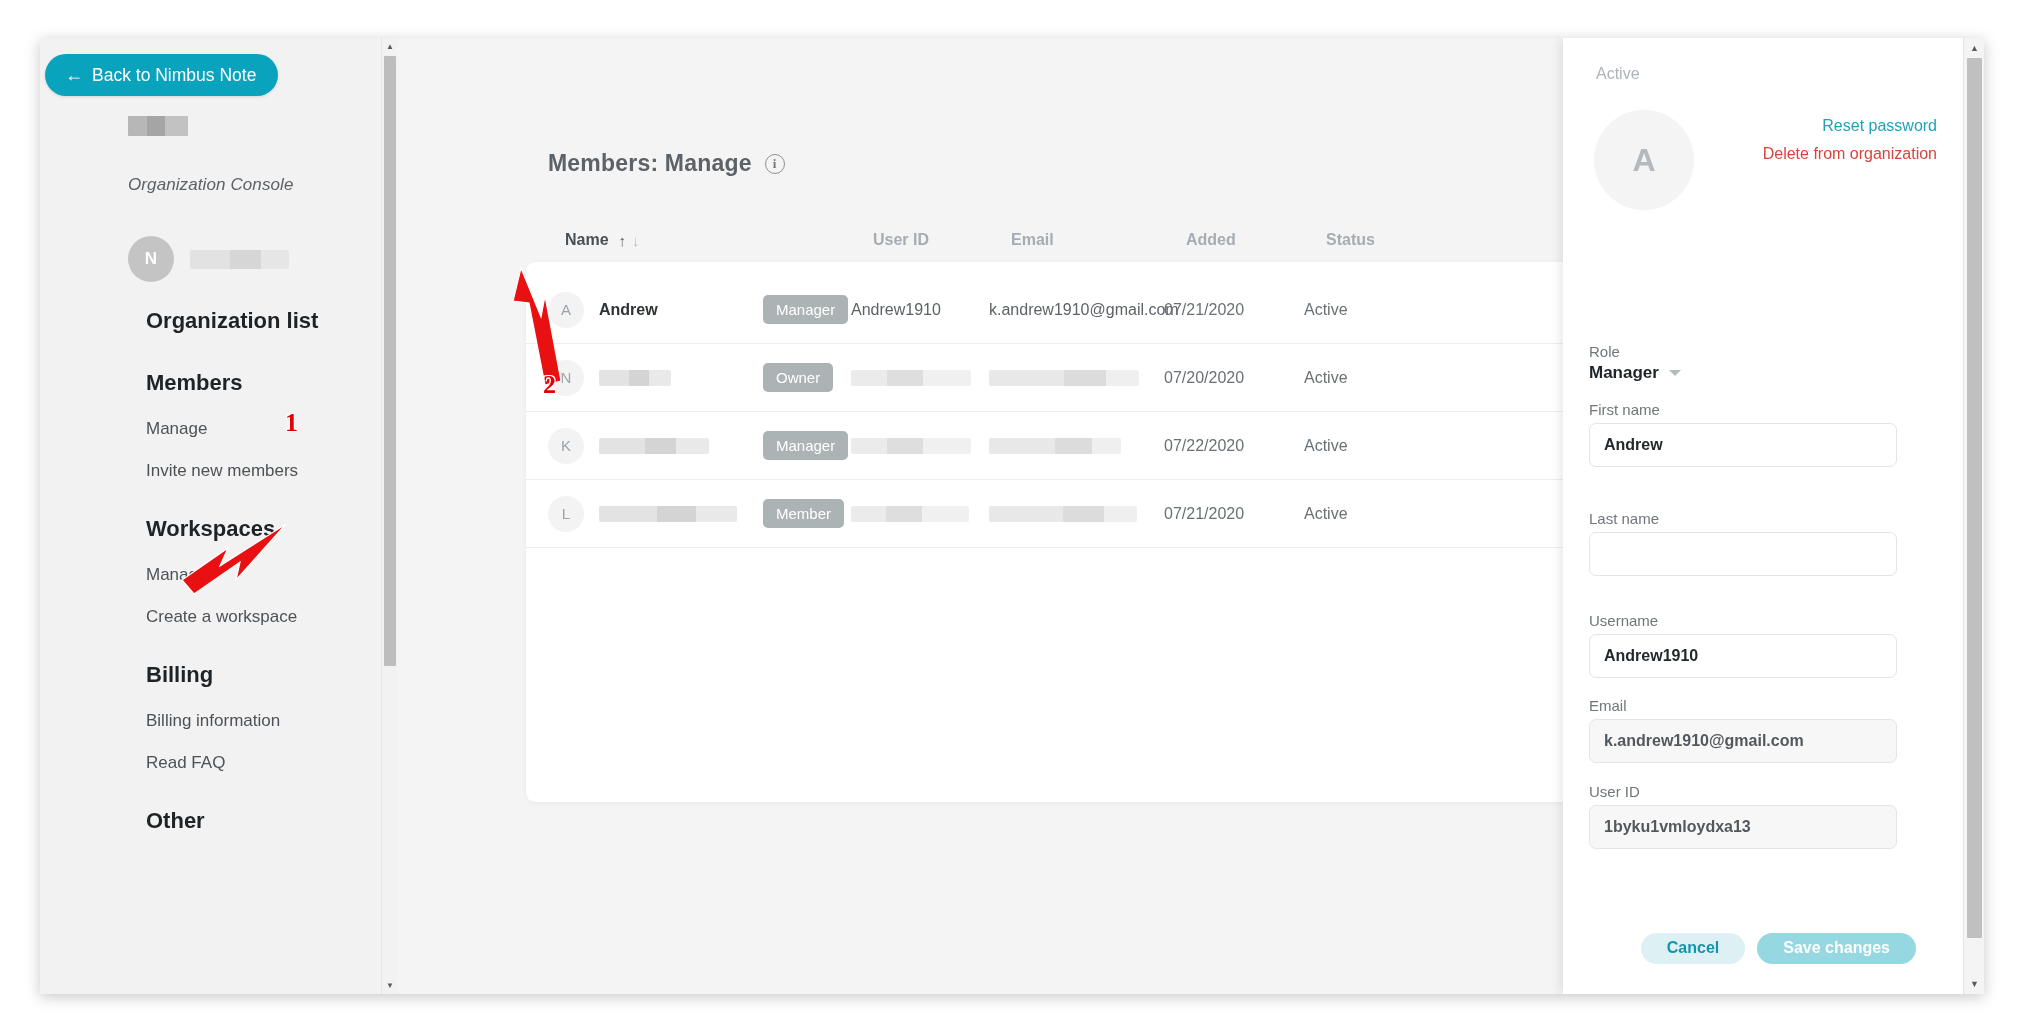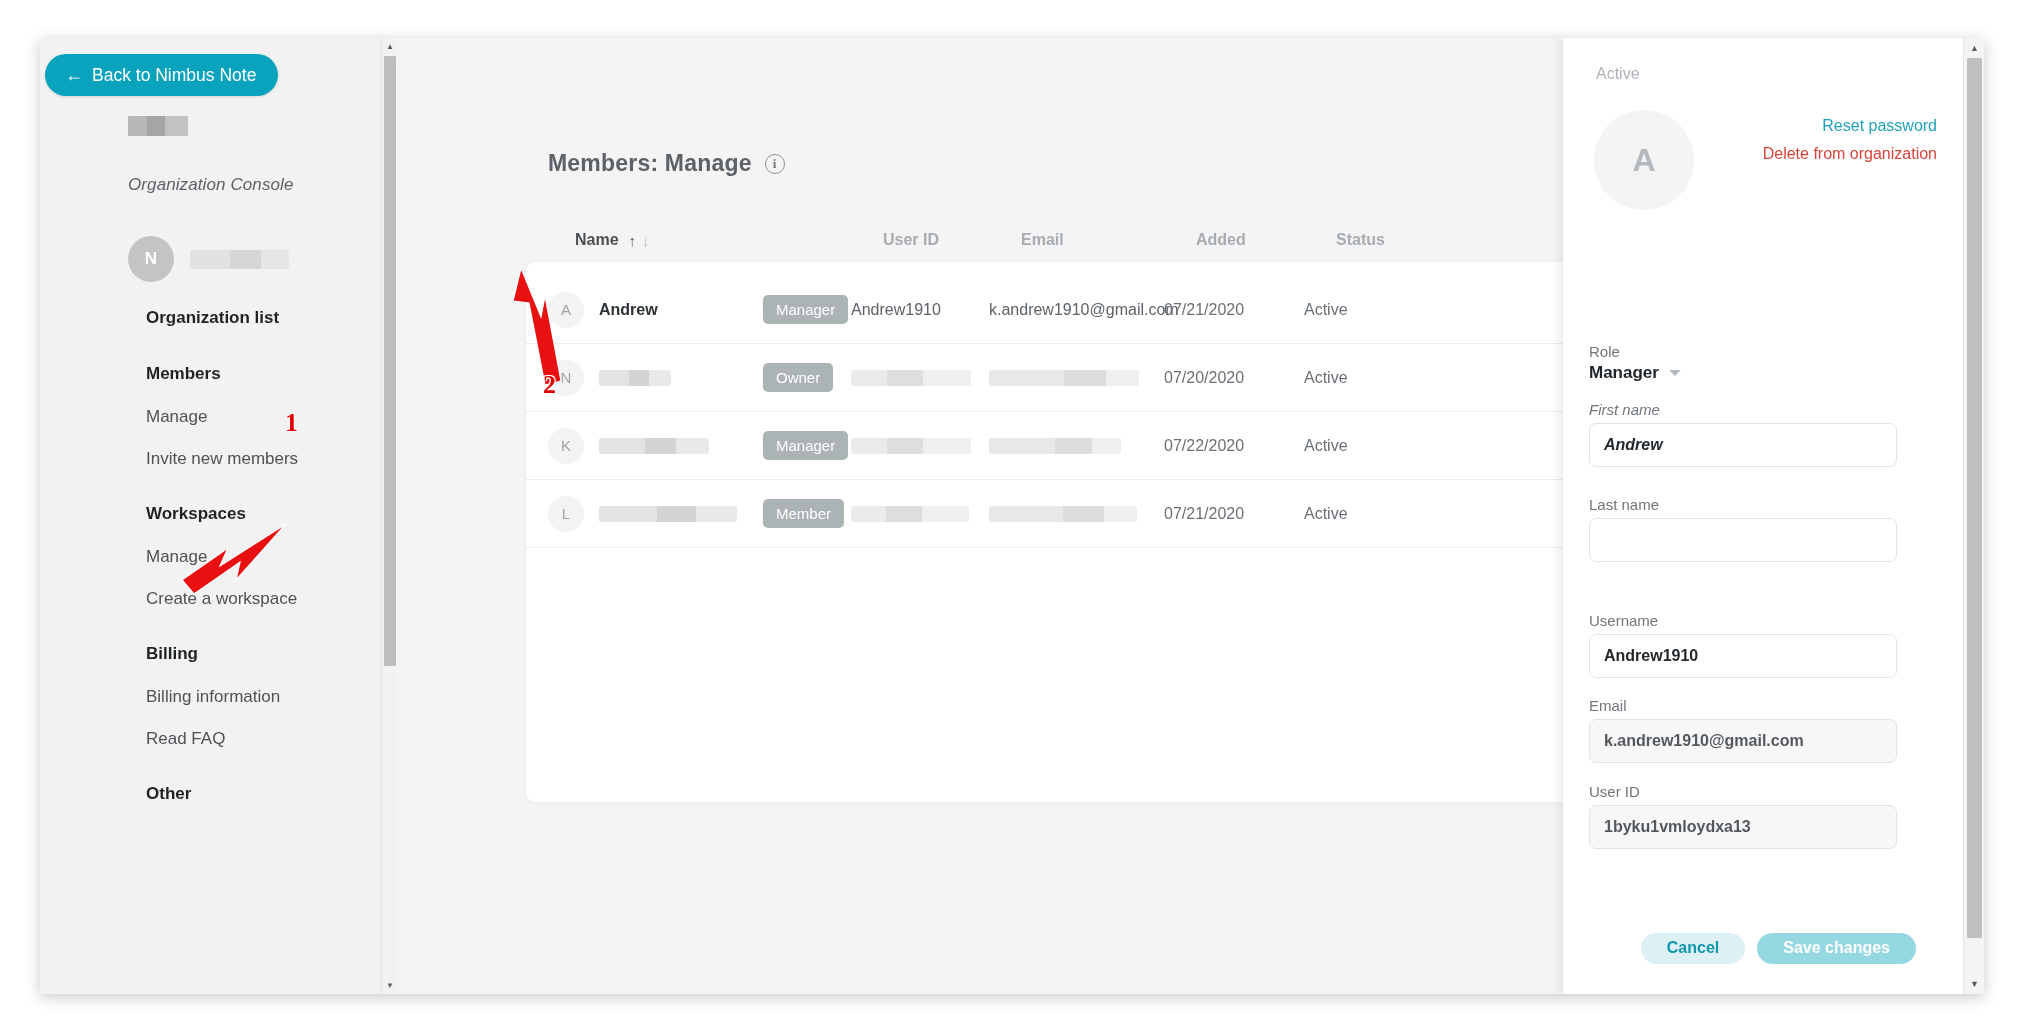--- a/index.html
+++ b/index.html
@@ -75,21 +75,21 @@
   }
   .user-name-blur {
     width: 99px; height: 19px; border-radius: 2px;
     background: linear-gradient(90deg,#e2e2e2 0%,#e2e2e2 40%,#d6d6d6 40%,#d6d6d6 72%,#e6e6e6 72%,#e6e6e6 100%);
   }
 
   .nav { position: absolute; left: 0; top: 258px; width: 100%; }
   .nav-group { margin-bottom: 12px; }
   .nav-head {
     padding: 12px 0 12px 106px;
-    font-size: 17px;
+    font-size: 22px;
     font-weight: 700;
     color: #1f2326;
   }
   .nav-item {
     position: relative;
     padding: 11px 0 11px 106px;
     font-size: 17px;
     color: #4e5256;
     cursor: pointer;
     display: flex; align-items: center; gap: 10px;
@@ -144,21 +144,21 @@
   #add-member-btn {
     position: absolute; right: -30px; top: 100px;
     height: 44px; padding: 0 26px;
     background: #0aa3bd; color:#fff;
     border: none; border-radius: 22px;
     font-size: 16px; cursor: pointer;
   }
 
   
   #table-head {
-    position: absolute; left: 161px; top: 180px;
+    position: absolute; left: 151px; top: 180px;
     width: 1280px; height: 44px;
     display: flex; align-items: center;
     font-size: 16px; font-weight: 700; color: #a6acb2;
   }
   #table-head .th { position: absolute; white-space: nowrap; }
   #table-head .th.name { left: 17px; color: #4a4f54; display:flex; align-items:center; gap: 10px; }
   .sort-arrows { display:flex; gap: 6px; font-size: 15px; }
   .sort-arrows .up { color: #5f6267; }
   .sort-arrows .down { color: #b9bec3; }
 
@@ -495,26 +495,26 @@
         </div>
 
         <div id="role-field">
           <div id="role-label">Role</div>
           <div id="role-value">
             <span>Manager</span>
             <span class="caret-down"></span>
           </div>
         </div>
 
-        <div class="field" style="top:363px;font-style:italic;">
+        <div class="field" style="top:363px;">
           <div class="field-label">First name</div>
           <div class="field-input">Andrew</div>
         </div>
 
-        <div class="field" style="top:458px;">
+        <div class="field" style="top:472px;">
           <div class="field-label">Last name</div>
           <div class="field-input"></div>
         </div>
 
         <div class="field" style="top:574px;">
           <div class="field-label">Username</div>
           <div class="field-input">Andrew1910</div>
         </div>
 
         <div class="field" style="top:659px;">

